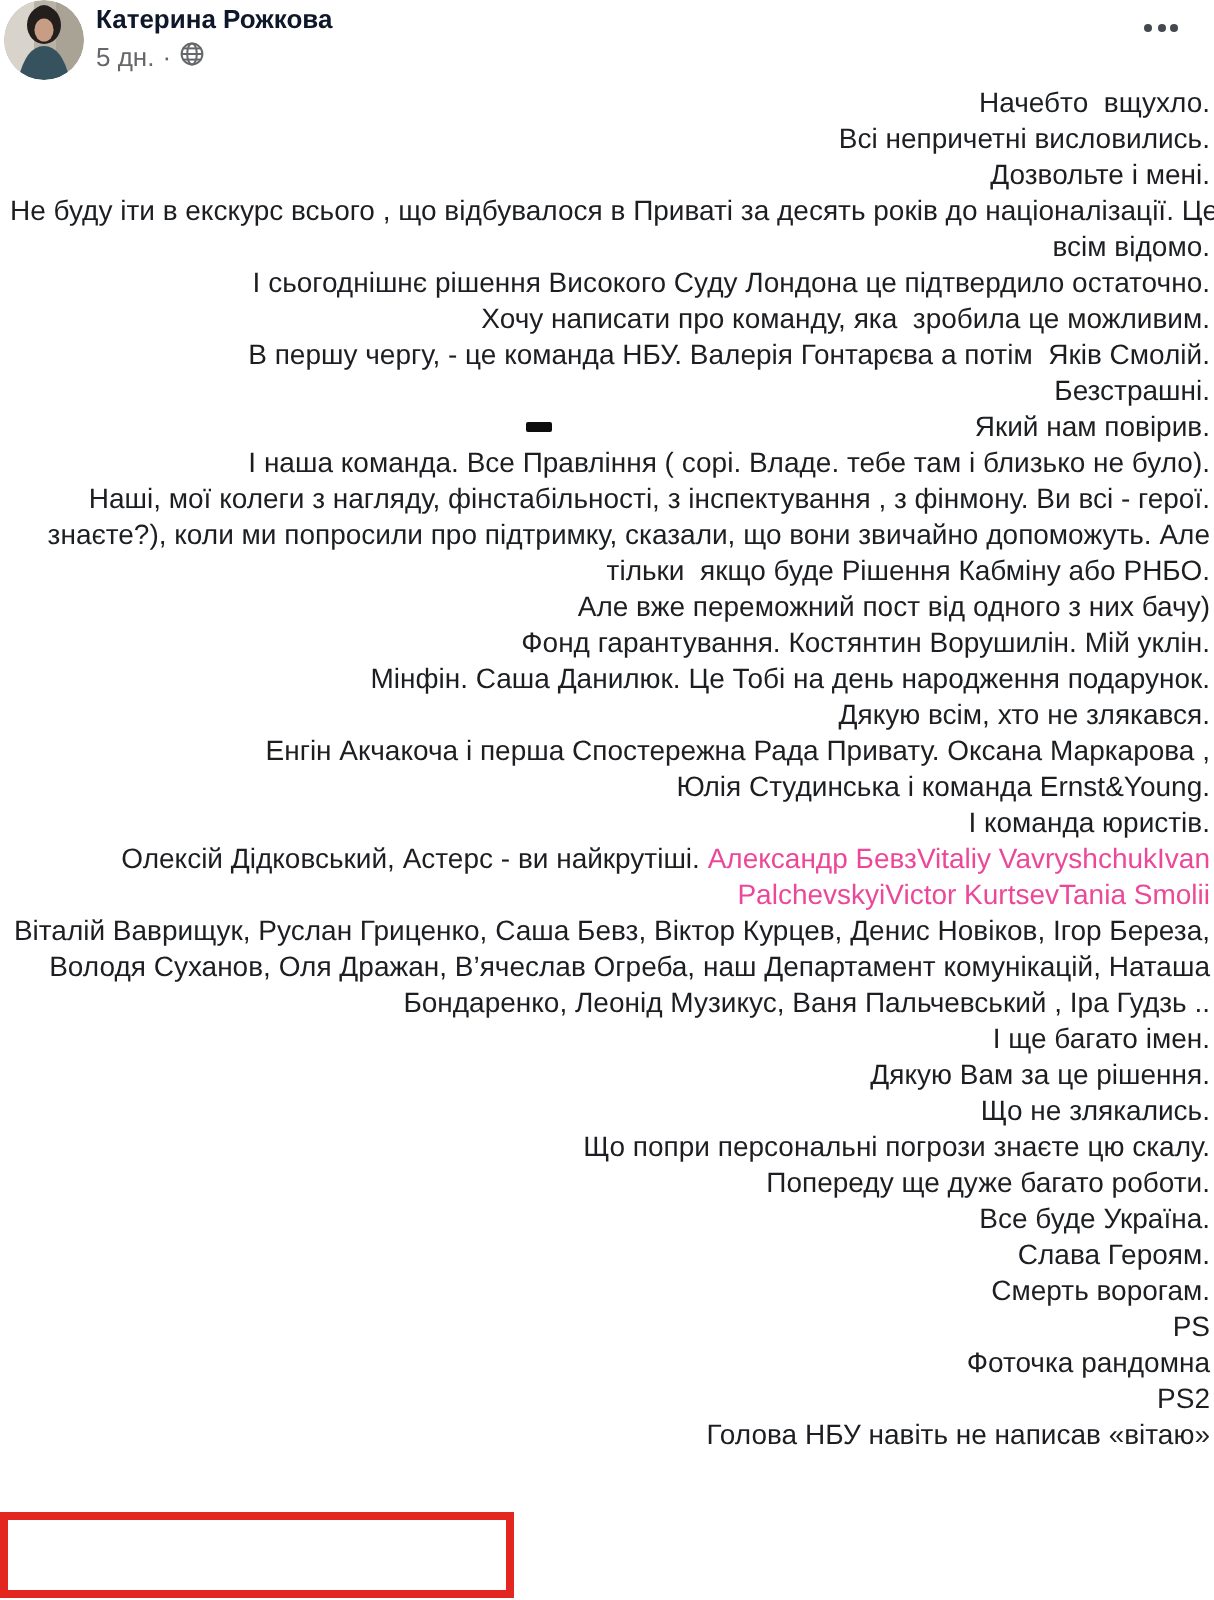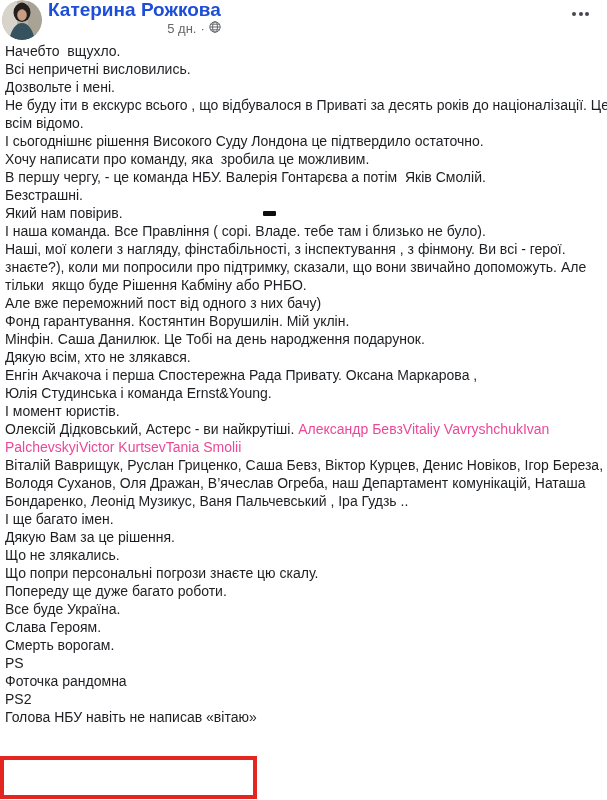--- a/index.html
+++ b/index.html
@@ -14,40 +14,40 @@
   }
   
   .post-header { position:absolute; top:0; left:0; right:0; height:42px; }
   .avatar {
     position:absolute; left:2px; top:0;
     width:40px; height:40px; border-radius:50%;
     overflow:hidden; display:block;
   }
   .author-block { position:absolute; left:48px; top:1px; }
   .author-name {
-    font-size:19px; font-weight:bold; color:#1d4ed8;
+    font-size:13px; font-weight:bold; color:#0f172a;
     line-height:18px; cursor:pointer;
   }
   .meta-row {
     display:flex; align-items:center; gap:4px;
-    margin-top:1px; font-size:13px; color:#65676b; line-height:16px;justify-content:flex-end;
+    margin-top:1px; font-size:13px; color:#65676b; line-height:16px;
   }
   .globe { display:inline-block; margin-top:1px; }
   .menu-btn {
     position:absolute; right:14px; top:6px;
     display:flex; gap:2.5px; align-items:center;
     padding:6px 4px; cursor:pointer; border-radius:4px;
   }
   .menu-btn span { width:4px; height:4px; border-radius:50%; background:#44494f; }
   
   .post-body {
     position:absolute; top:42px; left:5px; right:2px;
     font-size:14px; line-height:18px;
   }
-  .post-line { white-space:pre; }
+  .post-line { white-space:pre;text-align:right; }
   .post-link { color:#ec4899; cursor:pointer; }
   
   .bold-dash {
     position:absolute; left:263px; top:211px;
     width:13px; height:4.5px; background:#0d0d0d; border-radius:1px;
   }
   
   .highlight-box {
     position:absolute; left:0px; top:756px;
     width:257px; height:43px;
@@ -117,21 +117,21 @@
       <div class="post-line"><span>І наша команда. Все Правління ( сорі. Владе. тебе там і близько не було).</span></div>
       <div class="post-line"><span>Наші, мої колеги з нагляду, фінстабільності, з інспектування , з фінмону. Ви всі - герої.</span></div>
       <div class="post-line"><span>знаєте?), коли ми попросили про підтримку, сказали, що вони звичайно допоможуть. Але</span></div>
       <div class="post-line"><span>тільки  якщо буде Рішення Кабміну або РНБО.</span></div>
       <div class="post-line"><span>Але вже переможний пост від одного з них бачу)</span></div>
       <div class="post-line"><span>Фонд гарантування. Костянтин Ворушилін. Мій уклін.</span></div>
       <div class="post-line"><span>Мінфін. Саша Данилюк. Це Тобі на день народження подарунок.</span></div>
       <div class="post-line"><span>Дякую всім, хто не злякався.</span></div>
       <div class="post-line"><span>Енгін Акчакоча і перша Спостережна Рада Привату. Оксана Маркарова ,</span></div>
       <div class="post-line"><span>Юлія Студинська і команда Ernst&amp;Young.</span></div>
-      <div class="post-line"><span>І момент юристів.</span></div>
+      <div class="post-line"><span>І команда юристів.</span></div>
       <div class="post-line"><span>Олексій Дідковський, Астерс - ви найкрутіші. </span><span class="post-link">Александр БевзVitaliy VavryshchukIvan</span></div>
       <div class="post-line"><span class="post-link">PalchevskyiVictor KurtsevTania Smolii</span></div>
       <div class="post-line"><span>Віталій Ваврищук, Руслан Гриценко, Саша Бевз, Віктор Курцев, Денис Новіков, Ігор Береза,</span></div>
       <div class="post-line"><span>Володя Суханов, Оля Дражан, В’ячеслав Огреба, наш Департамент комунікацій, Наташа</span></div>
       <div class="post-line"><span>Бондаренко, Леонід Музикус, Ваня Пальчевський , Іра Гудзь ..</span></div>
       <div class="post-line"><span>І ще багато імен.</span></div>
       <div class="post-line"><span>Дякую Вам за це рішення.</span></div>
       <div class="post-line"><span>Що не злякались.</span></div>
       <div class="post-line"><span>Що попри персональні погрози знаєте цю скалу.</span></div>
       <div class="post-line"><span>Попереду ще дуже багато роботи.</span></div>

